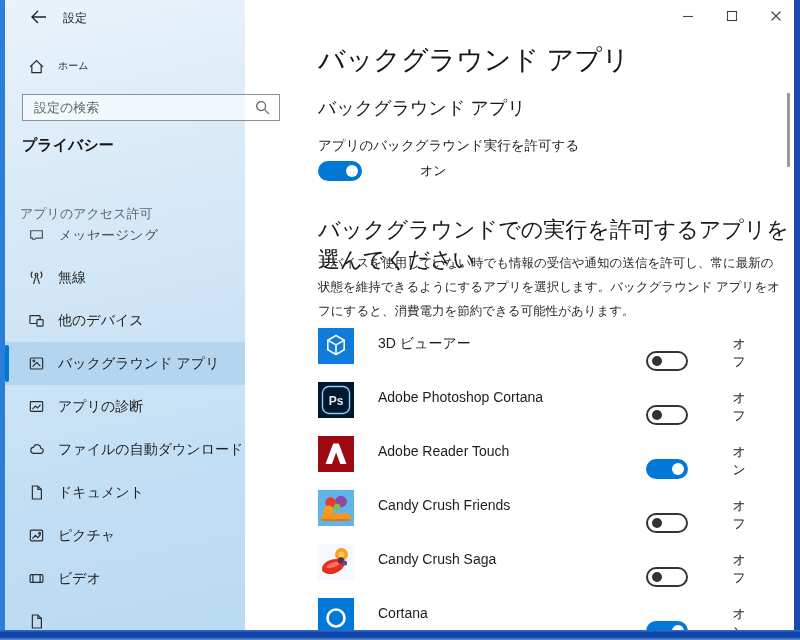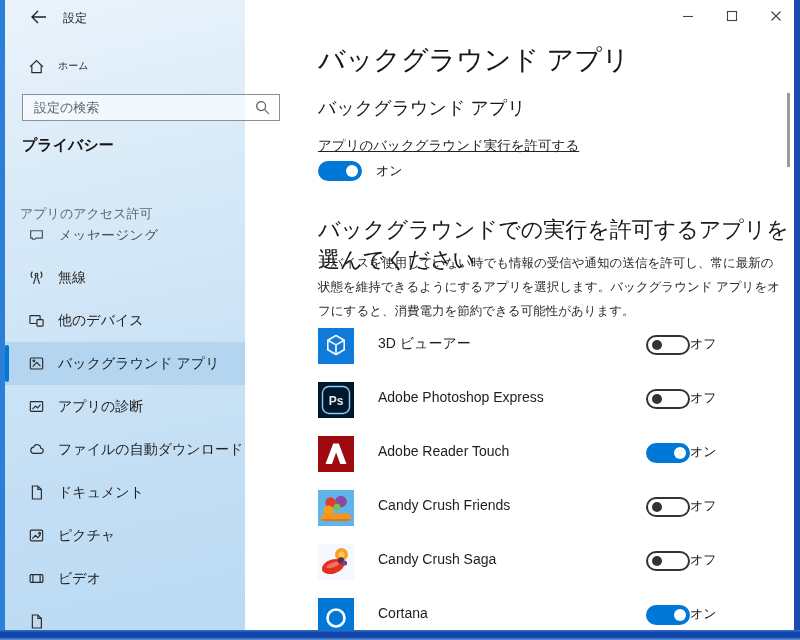--- a/index.html
+++ b/index.html
@@ -36,38 +36,38 @@
   .side-item.selected::before{content:"";position:absolute;left:0;top:3px;width:4px;height:37px;
     border-radius:2px;background:#0078d7;}
   .sicon{width:17px;height:17px;display:inline-flex;flex:0 0 17px;}
   .sicon svg{width:17px;height:17px;}
   
   .main{position:absolute;left:300px;top:0;width:494px;height:640px;background:#fff;}
   .win-controls{position:absolute;top:8px;right:10px;display:flex;gap:28px;}
   .win-btn{width:16px;height:16px;display:inline-flex;align-items:center;justify-content:center;cursor:pointer;}
   .page-title{position:absolute;left:18px;top:42px;font-size:27px;font-weight:300;color:#161616;margin:0;}
   .section-title{position:absolute;left:18px;top:96px;font-size:18px;font-weight:400;color:#191919;margin:0;}
-  .master-label{position:absolute;left:18px;top:137px;font-size:13.5px;color:#242424;text-decoration:underline;}
+  .master-label{position:absolute;left:18px;top:137px;font-size:13.5px;color:#242424;}
   .master-toggle-row{position:absolute;left:18px;top:161px;display:flex;align-items:center;gap:14px;}
   .choose-header{position:absolute;left:18px;top:215px;font-size:22px;font-weight:400;color:#191919;margin:0;}
   .desc{position:absolute;left:18px;top:251px;width:464px;font-size:12.5px;line-height:24px;color:#2b2b2b;margin:0;}
   .app-list{position:absolute;left:18px;top:328px;width:440px;}
   .app-row{display:flex;align-items:flex-start;height:54px;}
   .tile{width:36px;height:36px;flex:0 0 36px;display:inline-block;overflow:hidden;}
   .tile svg{display:block;}
   .app-name{flex:1;padding:7px 0 0 24px;font-size:14px;color:#1d1d1d;}
-  .tg-group{width:112px;flex:0 0 112px;display:flex;align-items:flex-start;padding-top:7px;}
+  .tg-group{width:112px;flex:0 0 112px;display:flex;align-items:flex-end;padding-top:7px;}
   
   .toggle{width:44px;height:20px;border-radius:10px;position:relative;display:inline-block;cursor:pointer;}
   .toggle .knob{position:absolute;border-radius:50%;}
   .toggle.on{background:#0078d7;}
   .toggle.on .knob{right:4px;top:4px;width:12px;height:12px;background:#fff;}
   .toggle.off{border:2px solid #333;background:transparent;}
   .toggle.off .knob{left:4px;top:3px;width:10px;height:10px;background:#333;}
-  .tstate{font-size:13px;color:#242424;}
+  .tstate{font-size:13px;color:#242424;margin-left:44px;}
   .scroll-thumb{position:absolute;right:4px;top:93px;width:3px;height:74px;background:#9a9a9a;z-index:20;}
 </style>
 </head>
 <body>
 
 <div class="window">
 
   <aside class="sidebar">
     <span class="back-btn">
       <svg viewBox="0 0 22 22">
@@ -248,21 +248,21 @@
           </span>
         </div>
         <div class="app-row">
           <span class="tile">
             <svg viewBox="0 0 36 36" width="36" height="36">
               <rect width="36" height="36" fill="#00182b"></rect>
               <rect x="4.5" y="4.5" width="27" height="27" rx="6.5" fill="none" stroke="#8fccff" stroke-width="1.4"></rect>
               <text x="18" y="23" font-size="12" font-weight="bold" fill="#d8ecff" text-anchor="middle" font-family="Liberation Sans,sans-serif">Ps</text>
             </svg>
           </span>
-          <span class="app-name">Adobe Photoshop Express</span>
+          <span class="app-name">Adobe Photoshop Cortana</span>
           <span class="tg-group">
             <span class="toggle off">
               <span class="knob"></span>
             </span>
             <span class="tstate">オフ</span>
           </span>
         </div>
         <div class="app-row">
           <span class="tile">
             <svg viewBox="0 0 36 36" width="36" height="36">

